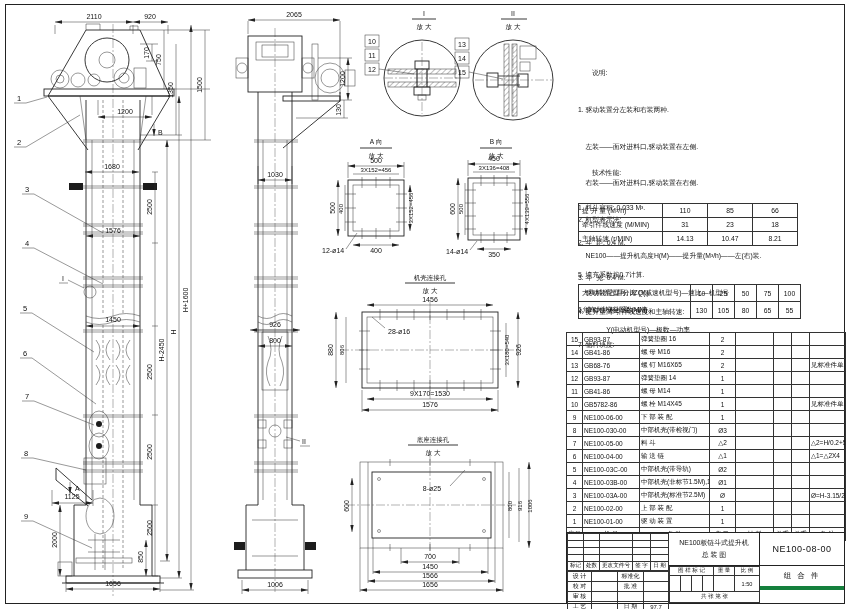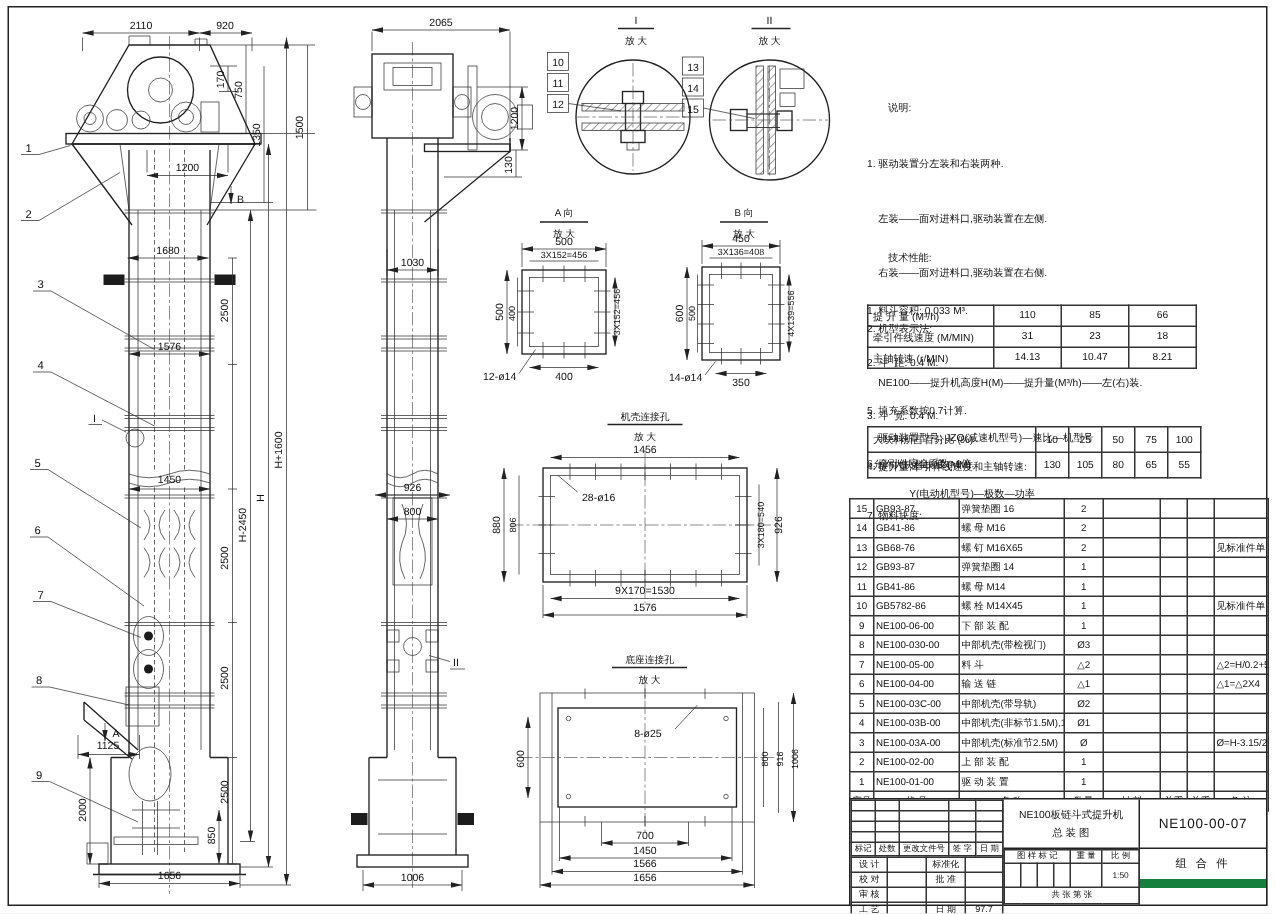--- a/index.html
+++ b/index.html
@@ -36,21 +36,21 @@
   .tb-left{width:101px;border-right:1px solid #222}
   .rev td,.sig td,.stamp td{border:0.6px solid #333;font-size:5.6px;text-align:center;padding:0;overflow:hidden;white-space:nowrap}
   .rev{width:101px}.rev td{height:6.1px}
   .sig{width:101px}.sig td{height:8px;font-size:6px}
   .tb-mid{width:90px;border-right:1px solid #222;display:flex;flex-direction:column}
   .tb-title{height:32px;border-bottom:1px solid #222;display:flex;flex-direction:column;align-items:center;justify-content:center;gap:2px;font-size:6.9px;white-space:nowrap}
   .stamp{width:90px}
   .stamp td{font-size:5.6px}
   .tb-right{flex:1;display:flex;flex-direction:column}
   .tb-dno{height:32px;border-bottom:1px solid #222;display:flex;align-items:center;justify-content:center;font-size:9px;letter-spacing:0.5px;white-space:nowrap}
-  .tb-cat{height:20px;border-bottom:6px solid #15803d;display:flex;align-items:center;justify-content:center;font-size:7.5px;letter-spacing:2px}
+  .tb-cat{height:20px;border-bottom:4px solid #15803d;display:flex;align-items:center;justify-content:center;font-size:7.5px;letter-spacing:2px}
   .tb-blank{flex:1}
 </style>
 </head>
 <body>
 
 <div class="sheet" data-name="drawing-sheet">
   <div class="frame" data-name="sheet-frame"></div>
 
   <svg width="566" height="609" viewBox="0 0 566 609" data-name="drawing-views">
     <defs>
@@ -759,19 +759,19 @@
                 <td></td>
             <td data-name="scale-value">1:50</td>
           </tr>
           <tr data-name="sheet-info-row" style="height:11px">
             <td colspan="6" data-name="sheet-info">共   张   第   张</td>
           </tr>
         </tbody>
           </table>
       </div>
       <div class="tb-right" data-name="title-block-number-area">
-        <div class="tb-dno" data-name="drawing-number">NE100-00-07</div>
+        <div class="tb-dno" data-name="drawing-number">NE100-08-00</div>
         <div class="tb-cat" data-name="part-category">组 合 件</div>
         <div class="tb-blank" data-name="title-block-blank"></div>
       </div>
     </div>
   </div>
 </div>
 
 </body></html>

